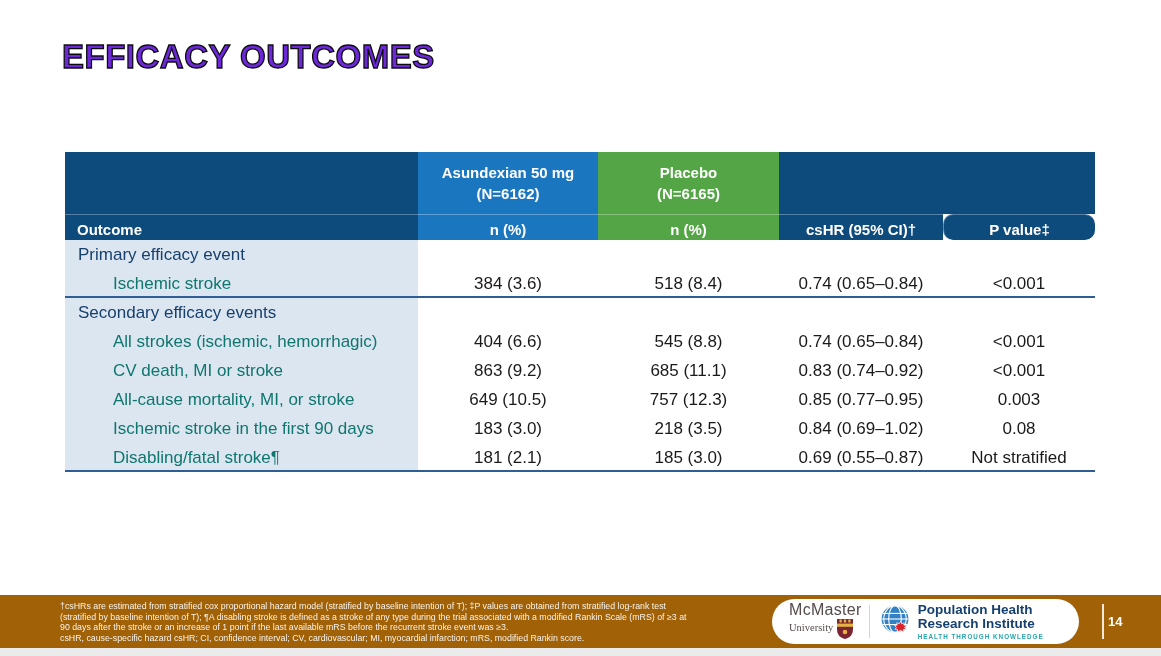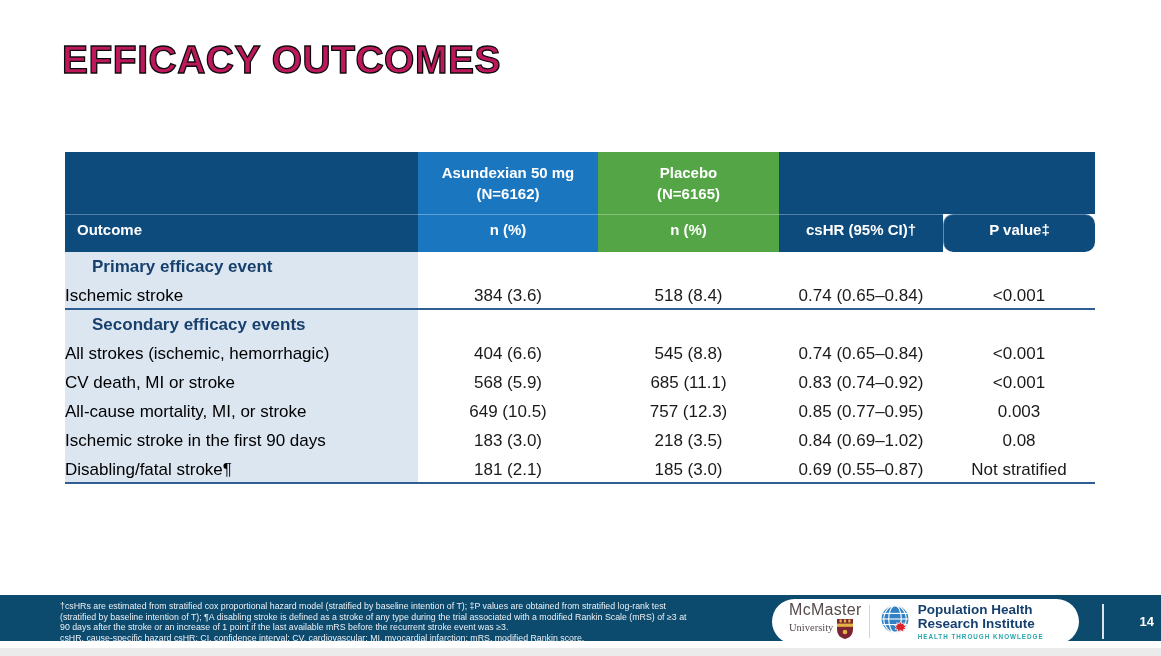--- a/index.html
+++ b/index.html
@@ -3,69 +3,69 @@
 <meta charset="utf-8">
 <style>
   * { margin:0; padding:0; box-sizing:border-box; }
   html,body { background:#fff; }
   .page {
     position:relative; width:1161px; height:656px; background:#ffffff;
     font-family:"Liberation Sans", sans-serif; overflow:hidden;
   }
   .slide-title {
     position:absolute; left:62px; top:38px;
-    font-size:39px; font-weight:800; color:#be185d;
+    font-size:33px; font-weight:800; color:#6d28d9;
     letter-spacing:0.5px; -webkit-text-stroke:1.3px #0b0b0b;
   }
   
   .outcomes-table { position:absolute; left:65px; top:152px; width:1030px; }
   .hrow-top { display:flex; height:62px; }
-  .hrow-sub { display:flex; height:38px;justify-content:space-between; }
+  .hrow-sub { display:flex; height:26px;justify-content:space-between; }
   .hcell { color:#fff; font-weight:bold; font-size:15px; }
   .bg-navy { background:#0e4b7d; }
   .bg-blue { background:#1b76c0; }
   .bg-green { background:#54a546; }
   .c1 { width:353px; }
   .c2 { width:180px; }
   .c3 { width:181px; }
   .c4 { width:164px; }
   .c5 { width:152px;border-radius:10px; }
   .c45 { width:316px; }
   .group-cell { display:flex; flex-direction:column; justify-content:center; align-items:center; line-height:21px; text-align:center; }
   .hrow-sub .hcell { line-height:29px; text-align:center; border-top:1px solid rgba(255,255,255,0.3); }
   .hrow-sub .outcome-h { text-align:left; padding-left:12px; }
   .hrow-sub .pvalue-h { border-left:1px solid rgba(255,255,255,0.35); }
   
   .trow { display:flex; height:29px; font-size:17px; line-height:29px; }
   .trow .cell { height:100%; }
   .trow .c-outcome { background:#dce6f1; }
   .divider-after { border-bottom:2px solid #2f5e94; }
-  .section-row .c-outcome { font-weight:bold; color:#17406d; padding-left:27px; }
-  .item-row .c-outcome { color:#000000; }
+  .section-row .c-outcome { font-weight:normal; color:#17406d; padding-left:13px; }
+  .item-row .c-outcome { color:#0f766e; padding-left:48px; }
   .cell.cn { text-align:center; color:#1a1a1a; }
   
-  .footer-bar { position:absolute; left:0; top:595px; width:1161px; height:46px; background:#0c4a6e; }
+  .footer-bar { position:absolute; left:0; top:595px; width:1161px; height:53px; background:#a16207; }
   .bottom-strip { position:absolute; left:0; top:648px; width:1161px; height:8px; background:#ebebeb; }
   .footnotes { position:absolute; left:60px; top:6px; color:rgba(255,255,255,0.92); font-size:8.8px; line-height:10.7px; }
   .footnote-line { white-space:nowrap; }
   .logo-pill {
     position:absolute; left:772px; top:4px; width:307px; height:45px;
     background:#fff; border-radius:23px; display:flex; align-items:center; padding-left:17px;
   }
   .mcmaster { display:flex; flex-direction:column; line-height:1; }
   .mcm-line1 { font-family:Liberation Sans, sans-serif; font-size:16px; color:#564a4a; letter-spacing:0.3px; }
   .mcm-row2 { display:flex; align-items:flex-start; margin-top:1px; }
   .mcm-line2 { font-family:"Liberation Serif", serif; font-size:10.5px; color:#564a4a; margin-right:4px; margin-top:4px; }
   .pill-divider { width:1px; height:33px; background:#d4d4d4; margin:0 9px 0 7px; }
   .phri { display:flex; align-items:center; }
   .phri-text { margin-left:7px; }
   .phri-line { font-size:13.5px; font-weight:bold; color:#16406f; line-height:14px; }
   .phri-tagline { font-size:6.3px; color:#26a5ab; letter-spacing:1px; margin-top:2px; font-weight:bold; }
   .page-num-divider { position:absolute; left:1102px; top:9px; width:2px; height:35px; background:rgba(255,255,255,0.85); }
-  .page-number { position:absolute; left:1108px; top:0; width:46px; height:53px; line-height:53px; text-align:right; color:#fff; font-size:13px; font-weight:bold; }
+  .page-number { position:absolute; left:1108px; top:0; width:46px; height:53px; line-height:53px; text-align:left; color:#fff; font-size:13px; font-weight:bold; }
 </style>
 </head>
 <body>
 
 <div class="page">
 
   <div class="slide-title">EFFICACY OUTCOMES</div>
 
   <div class="outcomes-table">
 
@@ -114,21 +114,21 @@
         </div>
         <div class="trow item-row">
           <div class="cell c-outcome c1">All strokes (ischemic, hemorrhagic)</div>
           <div class="cell cn c2">404 (6.6)</div>
           <div class="cell cn c3">545 (8.8)</div>
           <div class="cell cn c4">0.74 (0.65–0.84)</div>
           <div class="cell cn c5">&lt;0.001</div>
         </div>
         <div class="trow item-row">
           <div class="cell c-outcome c1">CV death, MI or stroke</div>
-          <div class="cell cn c2">568 (5.9)</div>
+          <div class="cell cn c2">863 (9.2)</div>
           <div class="cell cn c3">685 (11.1)</div>
           <div class="cell cn c4">0.83 (0.74–0.92)</div>
           <div class="cell cn c5">&lt;0.001</div>
         </div>
         <div class="trow item-row">
           <div class="cell c-outcome c1">All-cause mortality, MI, or stroke</div>
           <div class="cell cn c2">649 (10.5)</div>
           <div class="cell cn c3">757 (12.3)</div>
           <div class="cell cn c4">0.85 (0.77–0.95)</div>
           <div class="cell cn c5">0.003</div>

